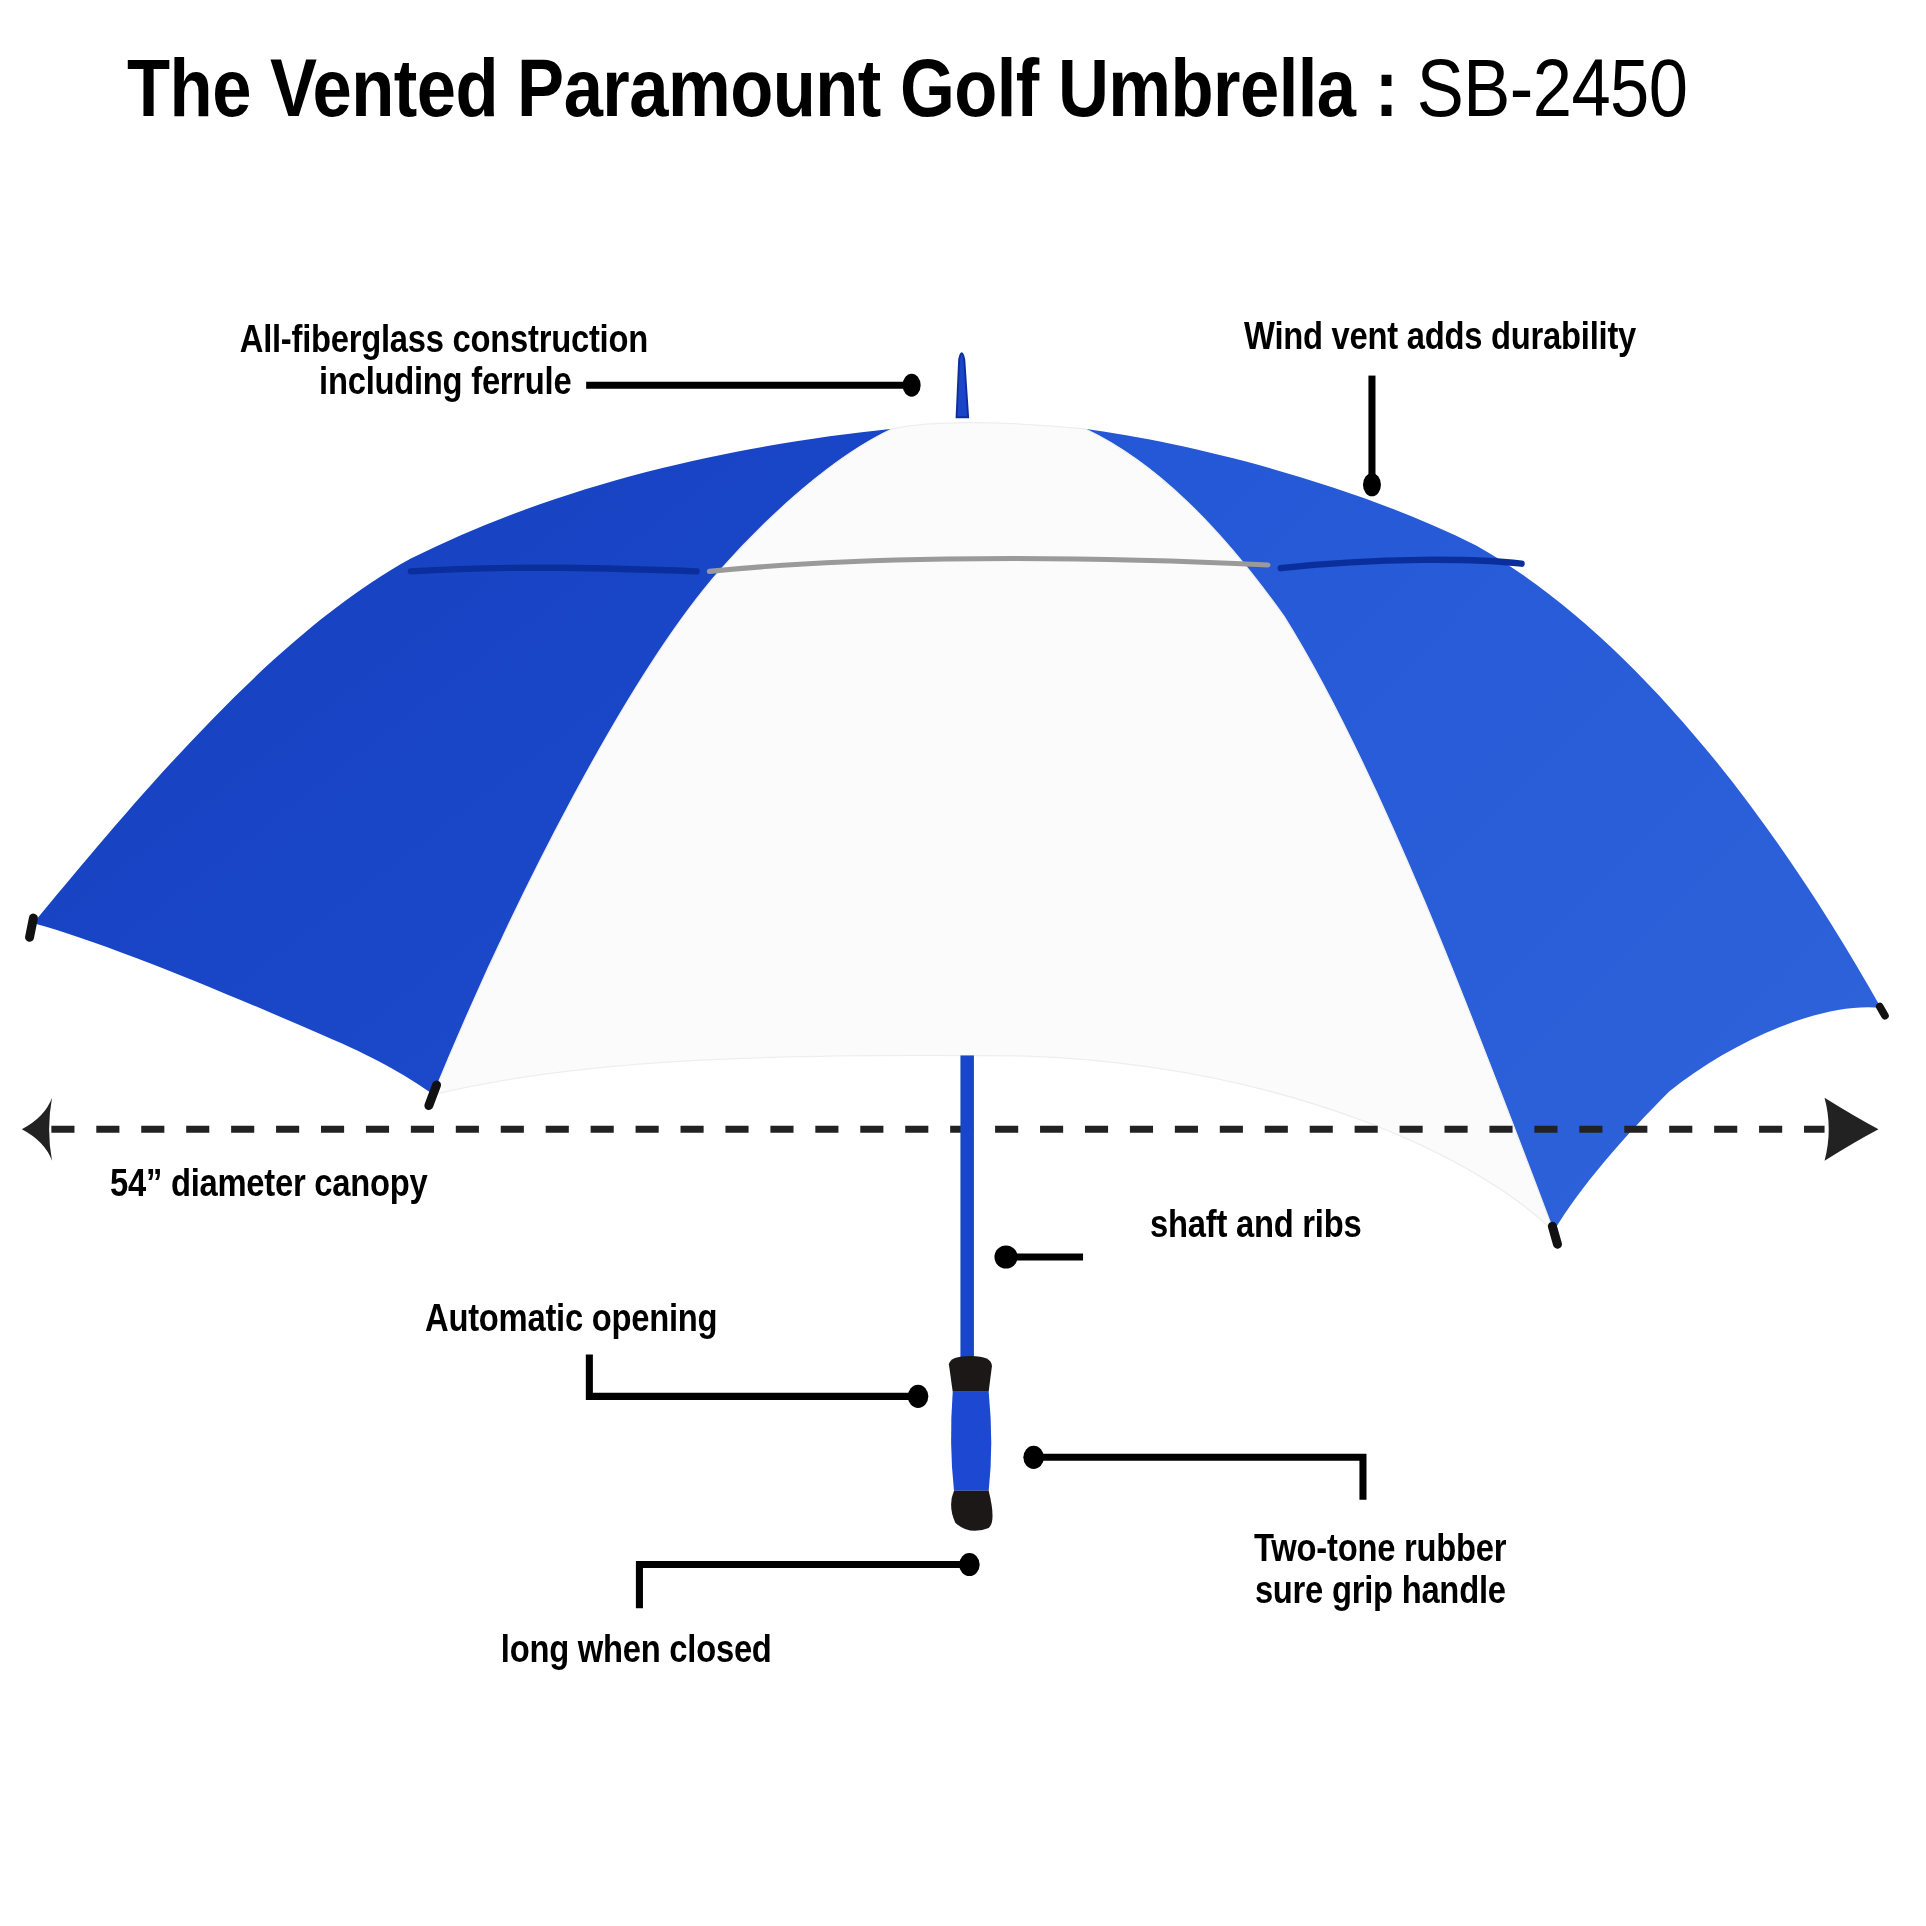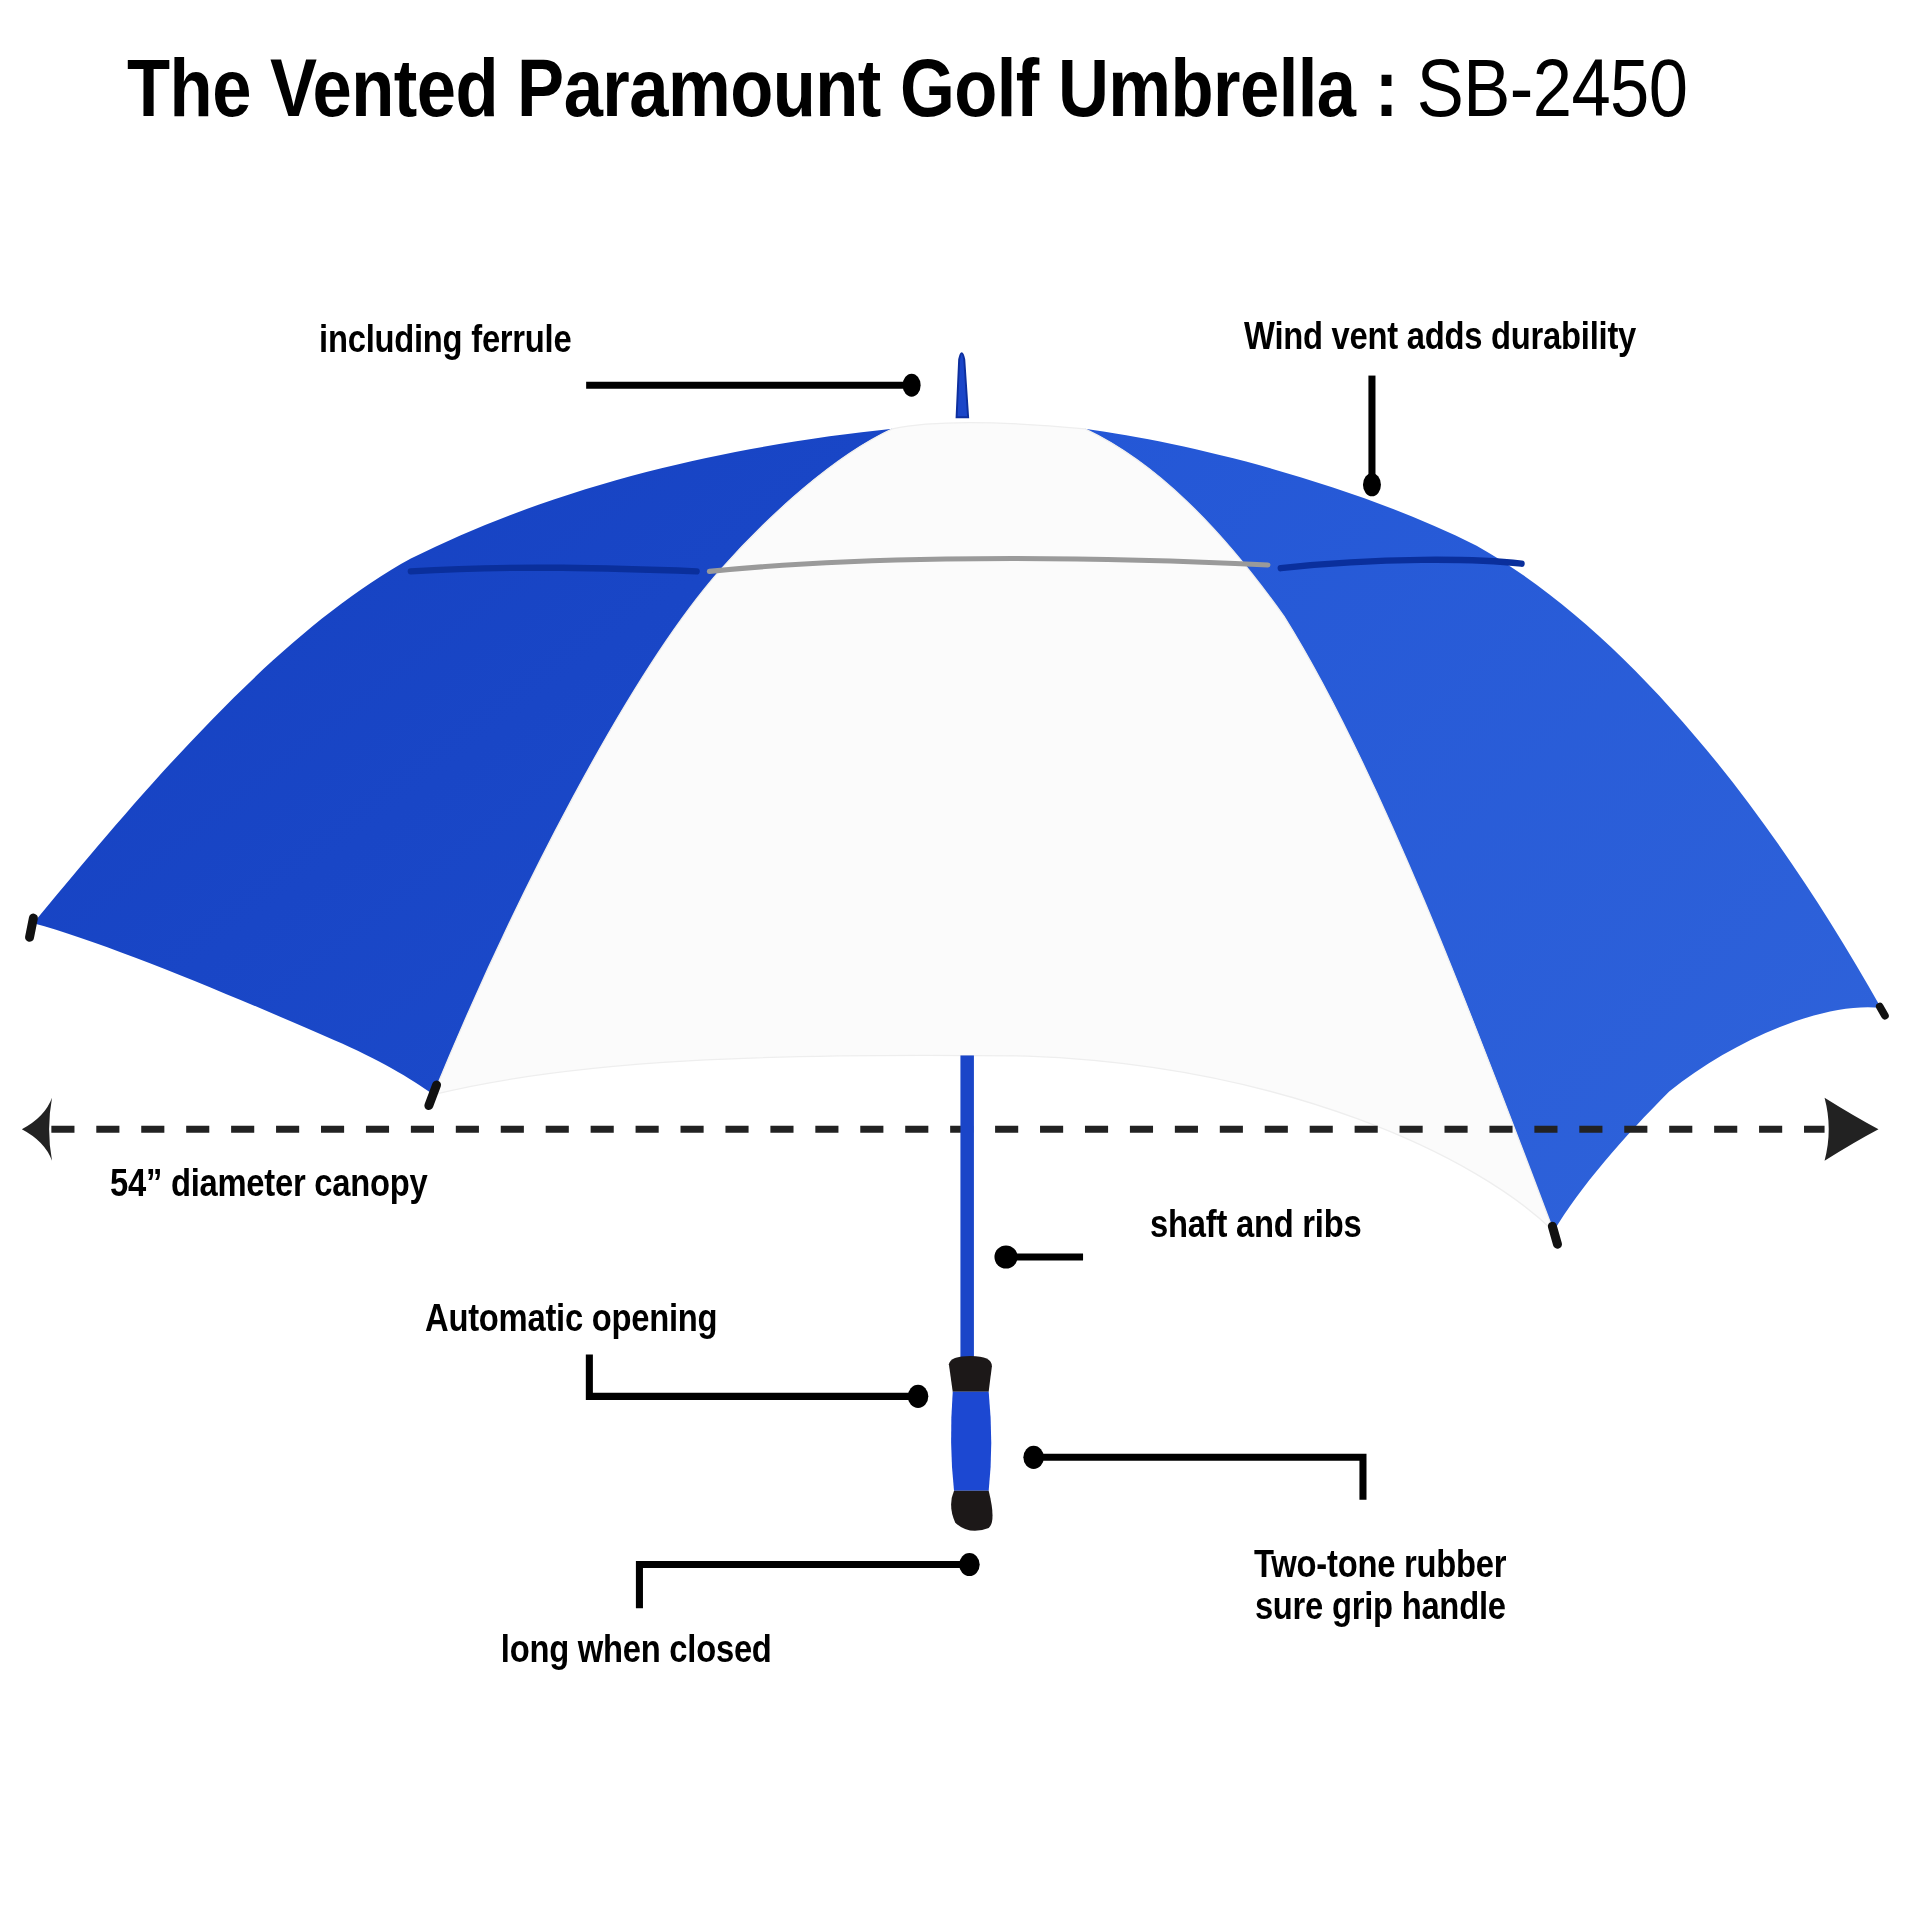--- a/index.html
+++ b/index.html
@@ -98,40 +98,41 @@
 
     <polyline points="1607,2270 2123,2270 2123,2336" fill="none"></polyline>
     <ellipse cx="1610" cy="2270" rx="16" ry="18" stroke="none"></ellipse>
 
     <polyline points="1507,2437 996,2437 996,2505" fill="none"></polyline>
     <ellipse cx="1510" cy="2437" rx="16" ry="18" stroke="none"></ellipse>
   </g>
 </svg>
 
 <div class="label" style="right:1278px; top:318px; text-align:right;">
+  <span class="ln"><span class="sx sx-r">All-fiberglass construction</span></span>
   <span class="ln"><span class="sx sx-r" style="margin-right:77px;">including ferrule</span></span>
 </div>
 
 <div class="label" style="left:1244px; top:315px;">
   <span class="ln"><span class="sx sx-l">Wind vent adds durability</span></span>
 </div>
 
 <div class="label" style="left:110px; top:1162px;text-decoration:underline;">
   <span class="ln"><span class="sx sx-l">54” diameter canopy</span></span>
 </div>
 
 <div class="label" style="left:1063px; width:385px; top:1203px; text-align:center;">
   <span class="ln"><span class="sx sx-c">shaft and ribs</span></span>
 </div>
 
 <div class="label" style="left:425px; top:1297px;">
   <span class="ln"><span class="sx sx-l">Automatic opening</span></span>
 </div>
 
-<div class="label" style="left:1188px; width:385px; top:1527px; text-align:center;margin-top:16px;">
+<div class="label" style="left:1188px; width:385px; top:1527px; text-align:center;">
   <span class="ln"><span class="sx sx-c">Two-tone rubber</span></span>
   <span class="ln"><span class="sx sx-c">sure grip handle</span></span>
 </div>
 
 <div class="label" style="left:379px; width:514px; top:1628px; text-align:center;">
   <span class="ln"><span class="sx sx-c">long when closed</span></span>
 </div>
 
 
 </body></html>

